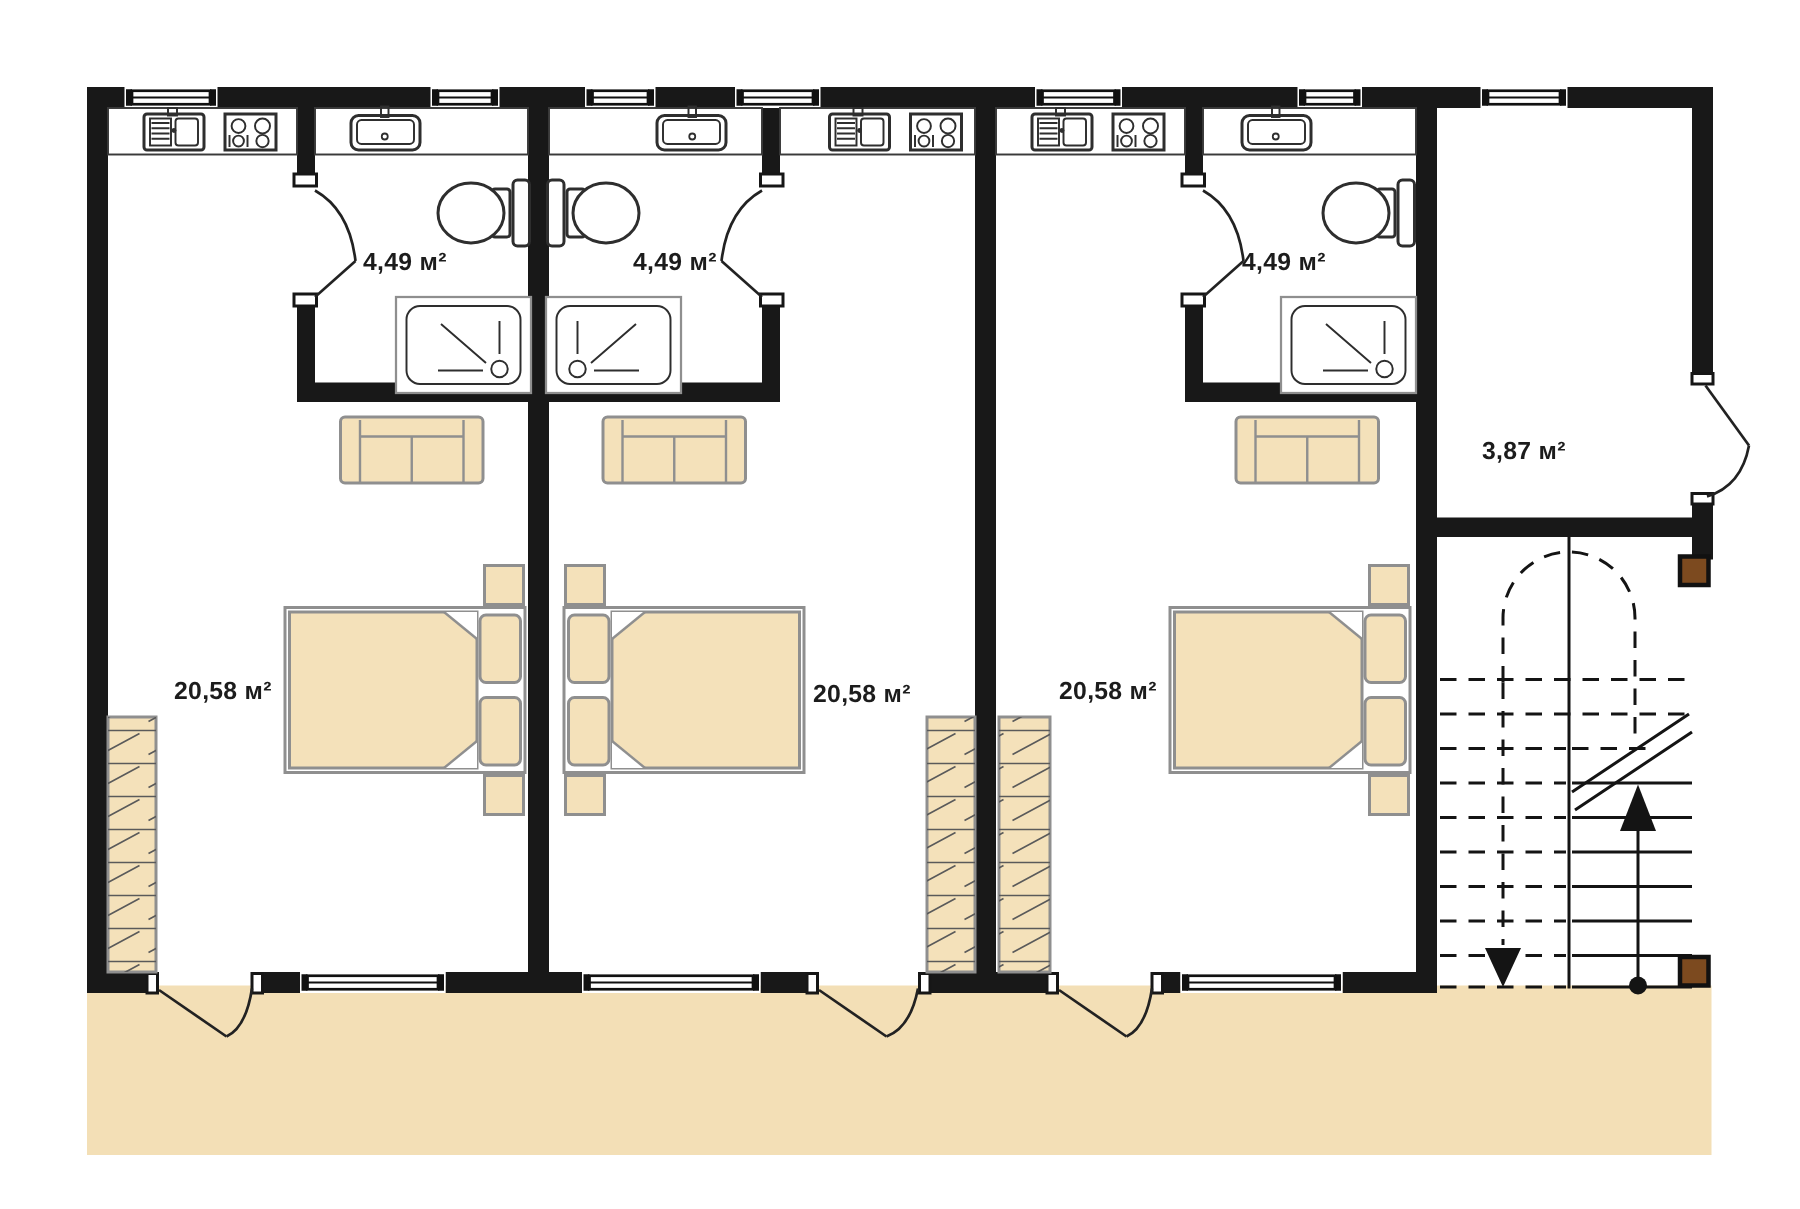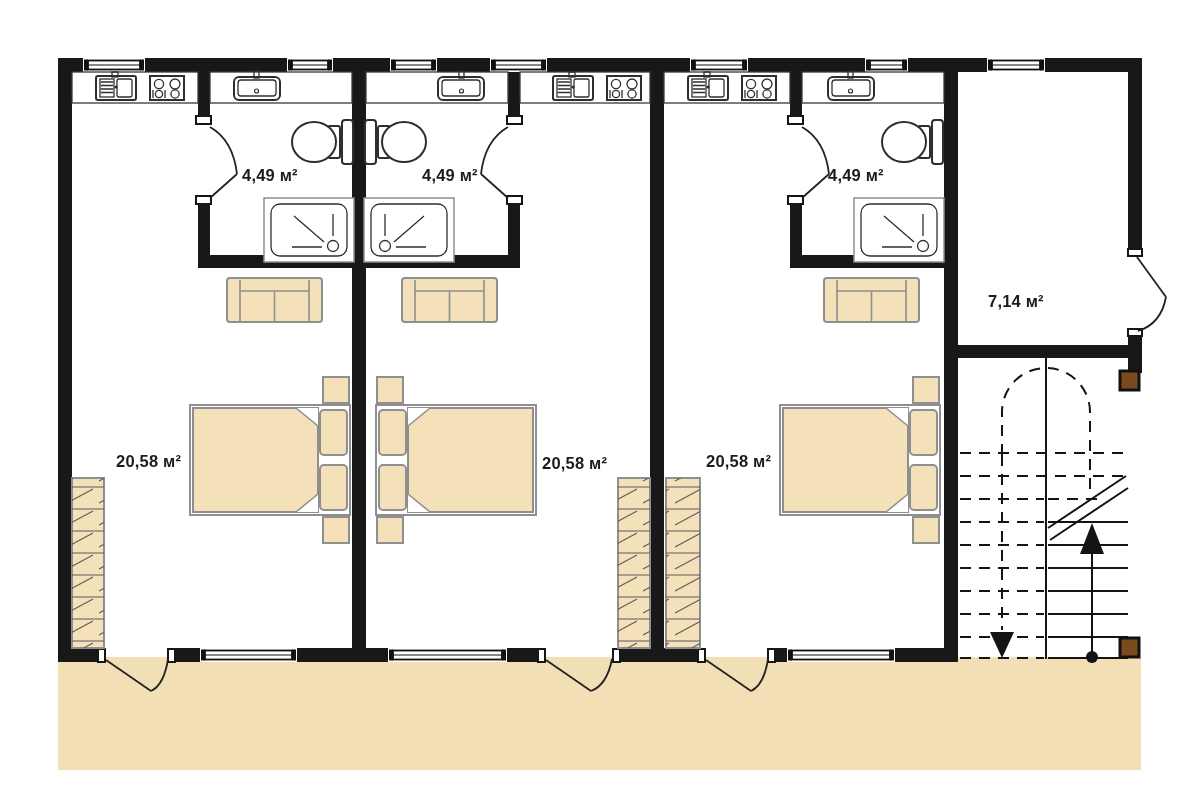--- a/index.html
+++ b/index.html
@@ -310,14 +310,14 @@
     <rect class="post" x="1120" y="638" width="19" height="19"></rect>
   </g>
 </svg>
 
 <div class="lbl" style="left:242px;top:166px;">4,49 м²</div>
 <div class="lbl" style="left:422px;top:166px;">4,49 м²</div>
 <div class="lbl" style="left:828px;top:166px;">4,49 м²</div>
 <div class="lbl" style="left:116px;top:452px;">20,58 м²</div>
 <div class="lbl" style="left:542px;top:454px;">20,58 м²</div>
 <div class="lbl" style="left:706px;top:452px;">20,58 м²</div>
-<div class="lbl" style="left:988px;top:292px;">7,14 м²</div>
+<div class="lbl" style="left:988px;top:292px;">3,87 м²</div>
 </div>
 
 </body></html>

